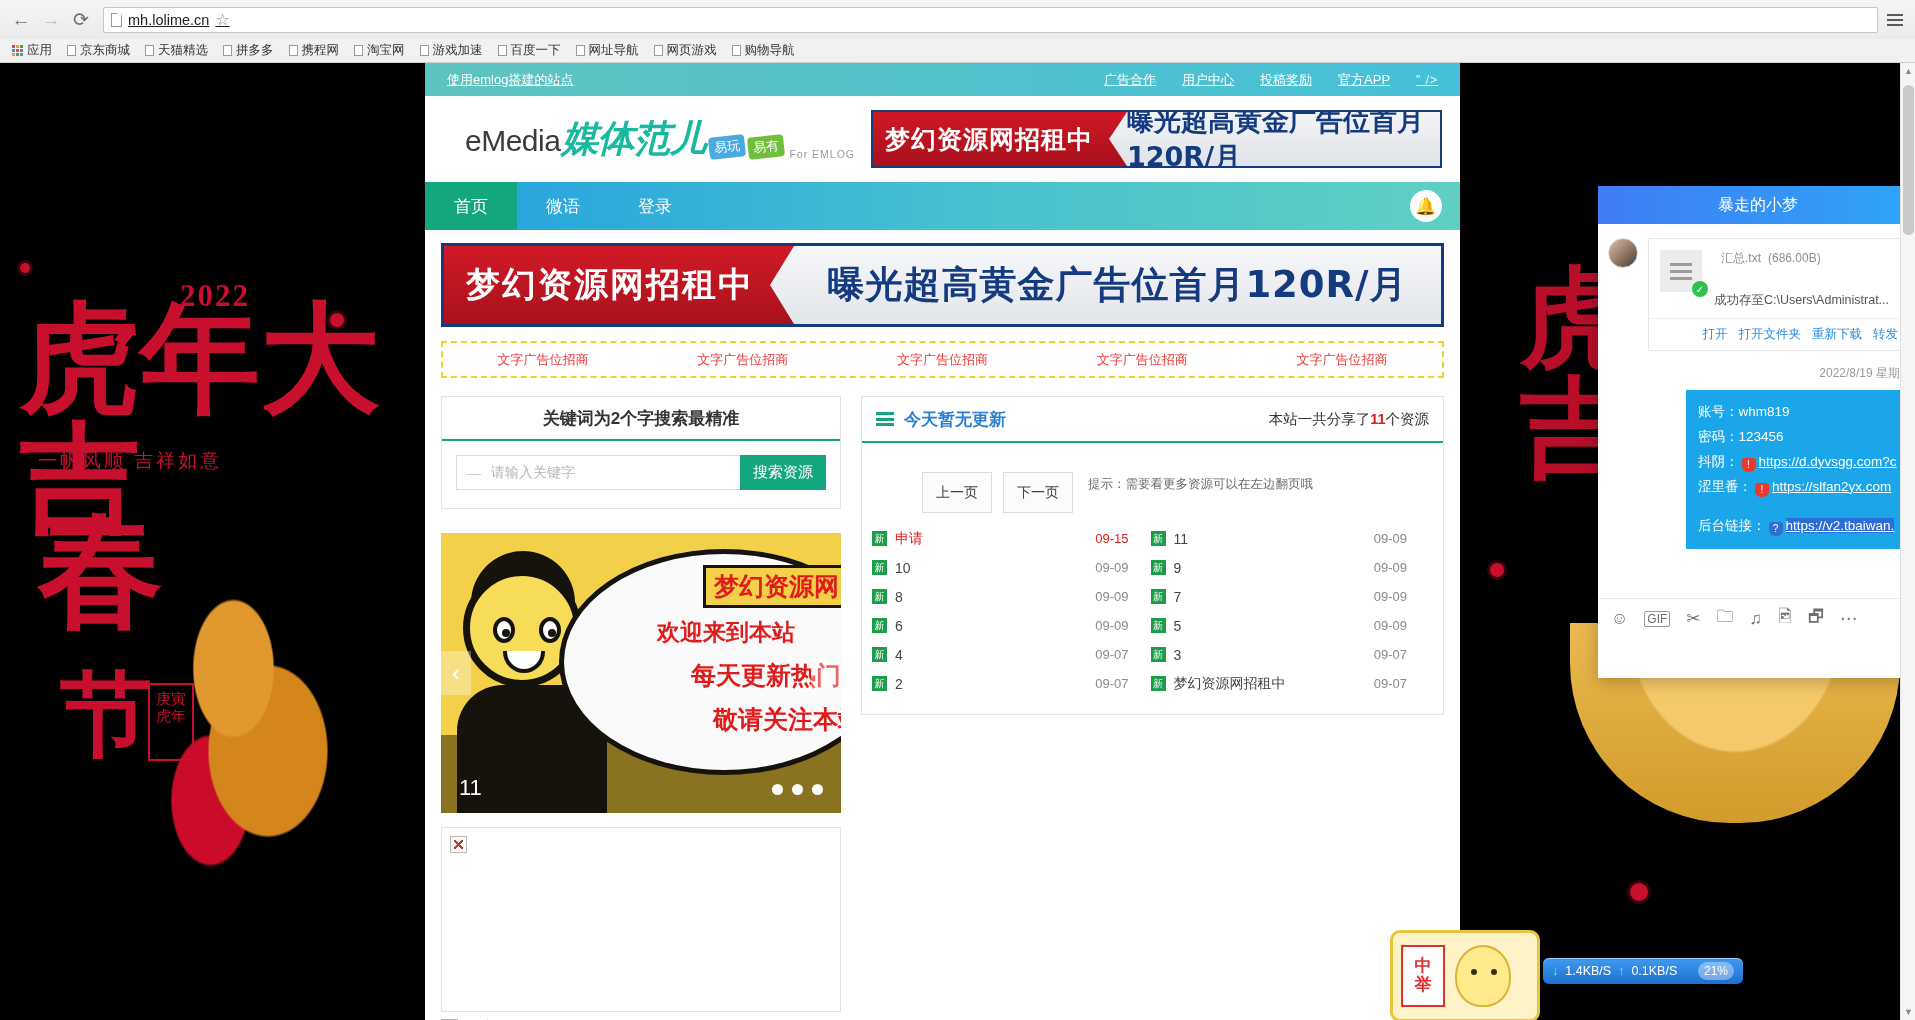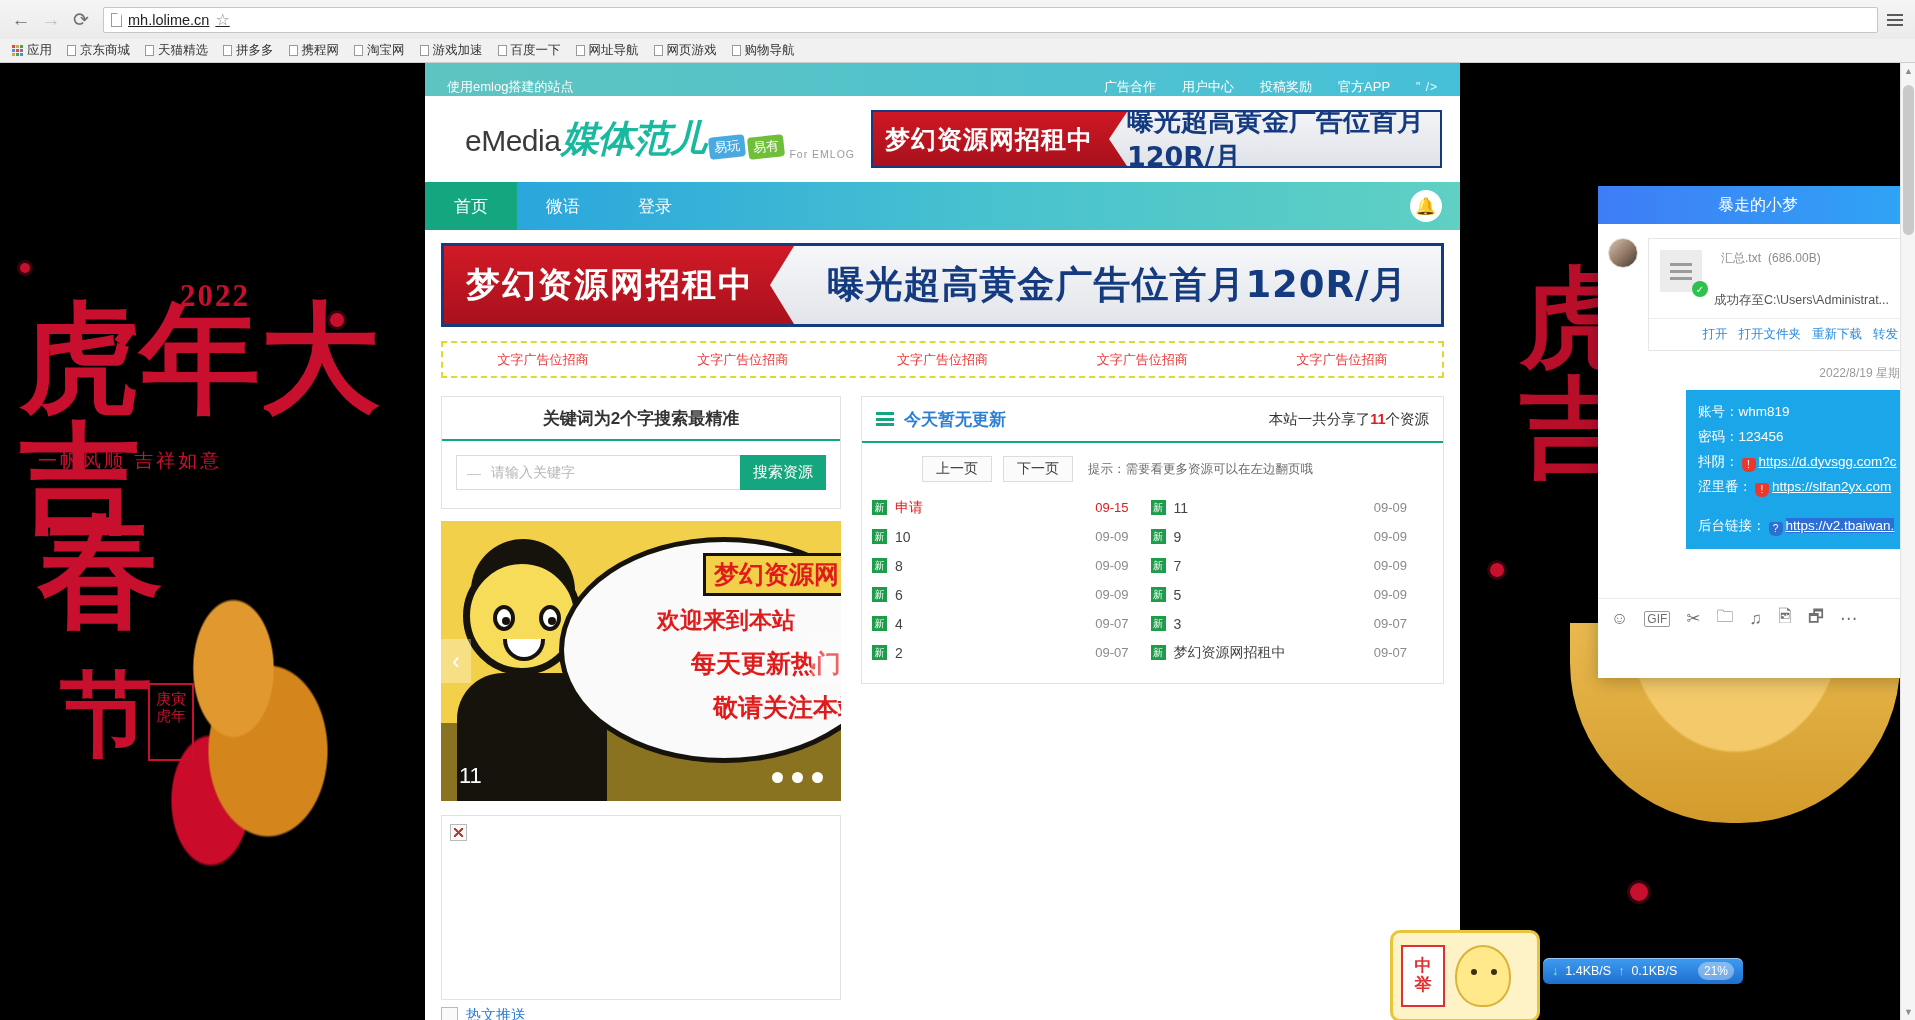--- a/index.html
+++ b/index.html
@@ -142,21 +142,21 @@
   .apps-grid i:nth-child(8){background:#4aa34a}
   .apps-grid i:nth-child(9){background:#4a90d9}
 
   
   #site{
     position:absolute; left:425px; top:63px; width:1035px; height:957px;
     background:#ffffff; overflow:hidden; z-index:10;
   }
   .topbar{
     height:33px; background:linear-gradient(90deg,#5ec4c0,#46c0d8);
-    display:flex; align-items:flex-end; padding:0 22px; color:#fff; font-size:13px;
+    display:flex; align-items:center; padding:0 22px; color:#fff; font-size:13px;text-decoration:underline;
   }
   .topbar .left{ flex:1; }
   .topbar .links{ display:flex; gap:26px; align-items:center; }
   .topbar .links span{ cursor:pointer; }
   .qr-mark{ font-size:12px; opacity:.9; letter-spacing:1px; }
 
   .headerbar{
     height:86px; background:#fff; display:flex; align-items:center;
     padding:0 18px; gap:16px;
   }
@@ -261,21 +261,21 @@
     display:flex; align-items:center; padding:0 10px; gap:10px;
     color:#b6b6b6; font-size:14px;
   }
   .search-input .dash{ color:#c9c9c9; }
   .search-btn{
     height:35px; background:#14a77f; color:#fff; font-size:15px;
     display:flex; align-items:center; padding:0 13px; cursor:pointer;
   }
 
   .carousel{
-    margin-top:12px; height:280px; position:relative; overflow:hidden;
+    margin-top:24px; height:280px; position:relative; overflow:hidden;
     background:#e8c53a;
   }
   .car-bg{
     position:absolute; inset:0;
     background:
       linear-gradient(#f2d04a 0 72%, #8a7320 72% 100%);
   }
   .car-head{
     position:absolute; left:22px; top:36px; width:118px; height:118px;
     border-radius:50%; background:#f7dc5a; border:7px solid #16130d;
@@ -362,23 +362,23 @@
   }
   .listhead .lines i{ display:block; height:3px; background:#14a77f; }
   .listhead .title{ color:#2a7fd4; font-size:17px; font-weight:bold; }
   .listhead .count{ margin-left:auto; font-size:14.5px; color:#333; }
   .listhead .count b{ color:#e01b1b; }
 
   .pager{
     display:flex; align-items:center; gap:11px; padding:13px 14px 9px 60px;
   }
   .pgbtn{
-    min-width:70px; height:26px; border:1px solid #dcdcdc; background:#fbfbfb;
+    min-width:70px; height:41px; border:1px solid #dcdcdc; background:#fbfbfb;
     display:flex; align-items:center; justify-content:center; font-size:14px;
-    color:#444; cursor:pointer;
+    color:#444; cursor:pointer;margin-top:16px;
   }
   .pgtip{ font-size:12.5px; color:#6b6b6b; margin-left:4px; }
 
   .rows{ padding:2px 14px 16px 10px; }
   .row{ display:flex; align-items:center; height:29px; }
   .cell{ width:50%; display:flex; align-items:center; }
   .newico{
     width:15px; height:15px; background:#1d9c4a; color:#fff; font-size:10px;
     display:flex; align-items:center; justify-content:center; margin-right:8px;
     flex:none; font-family:"DejaVu Sans",sans-serif; line-height:1;

